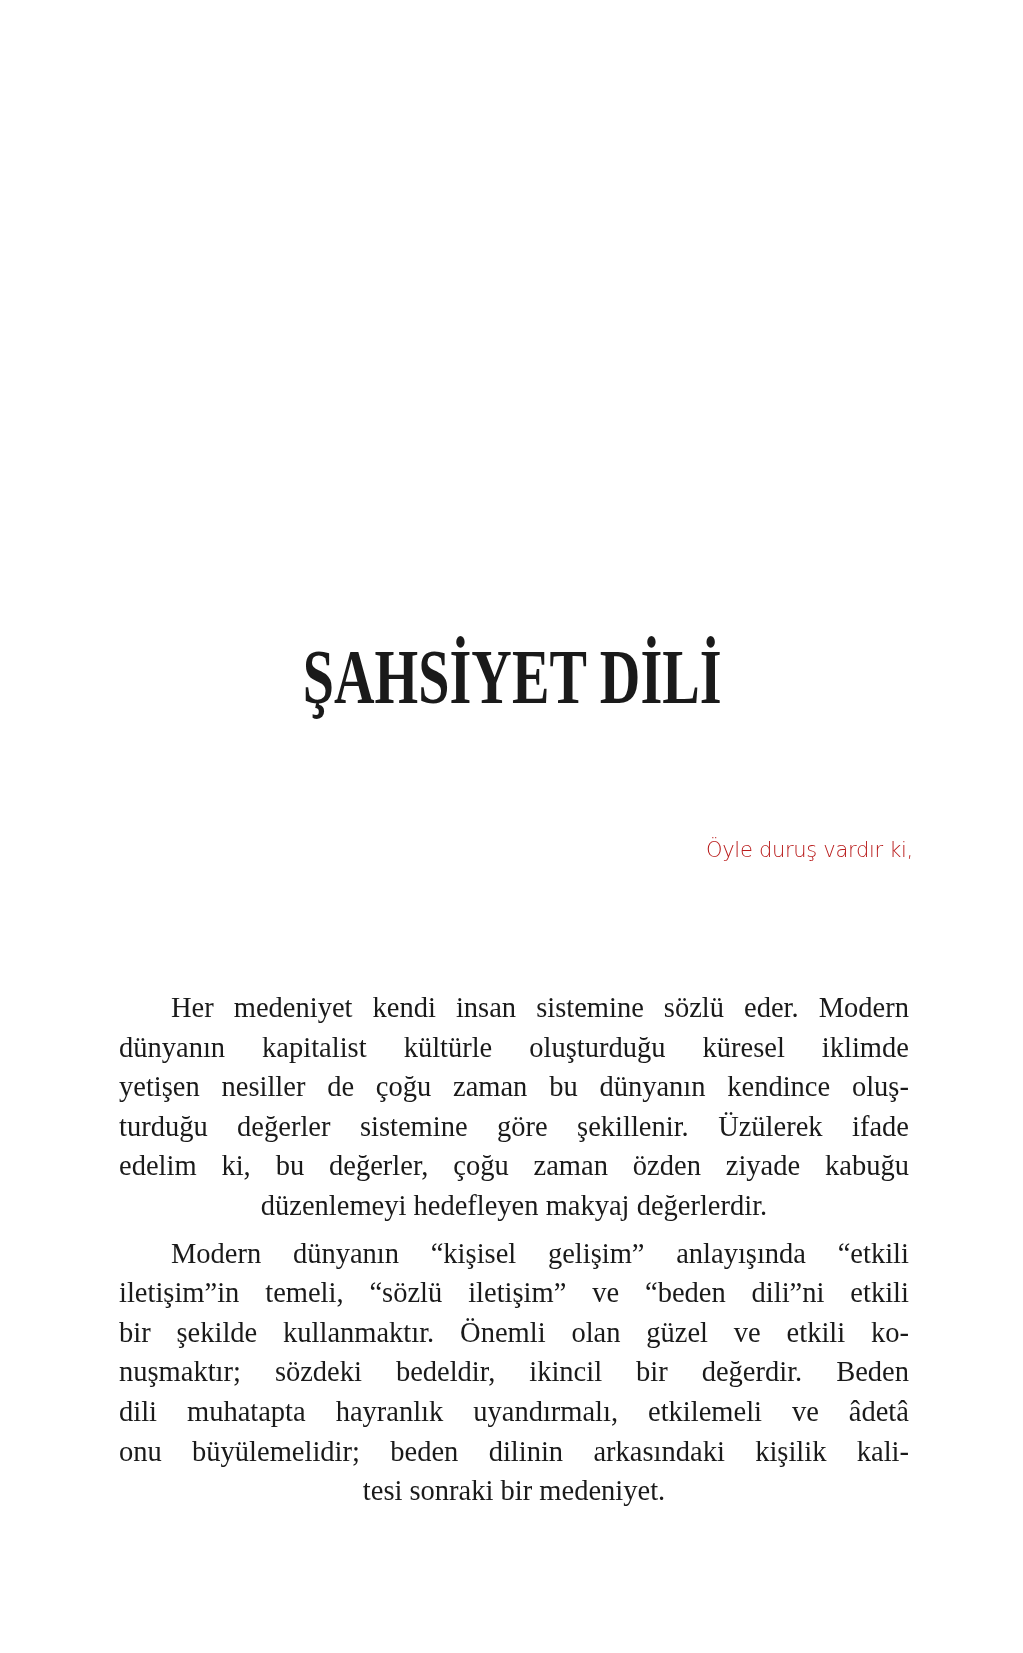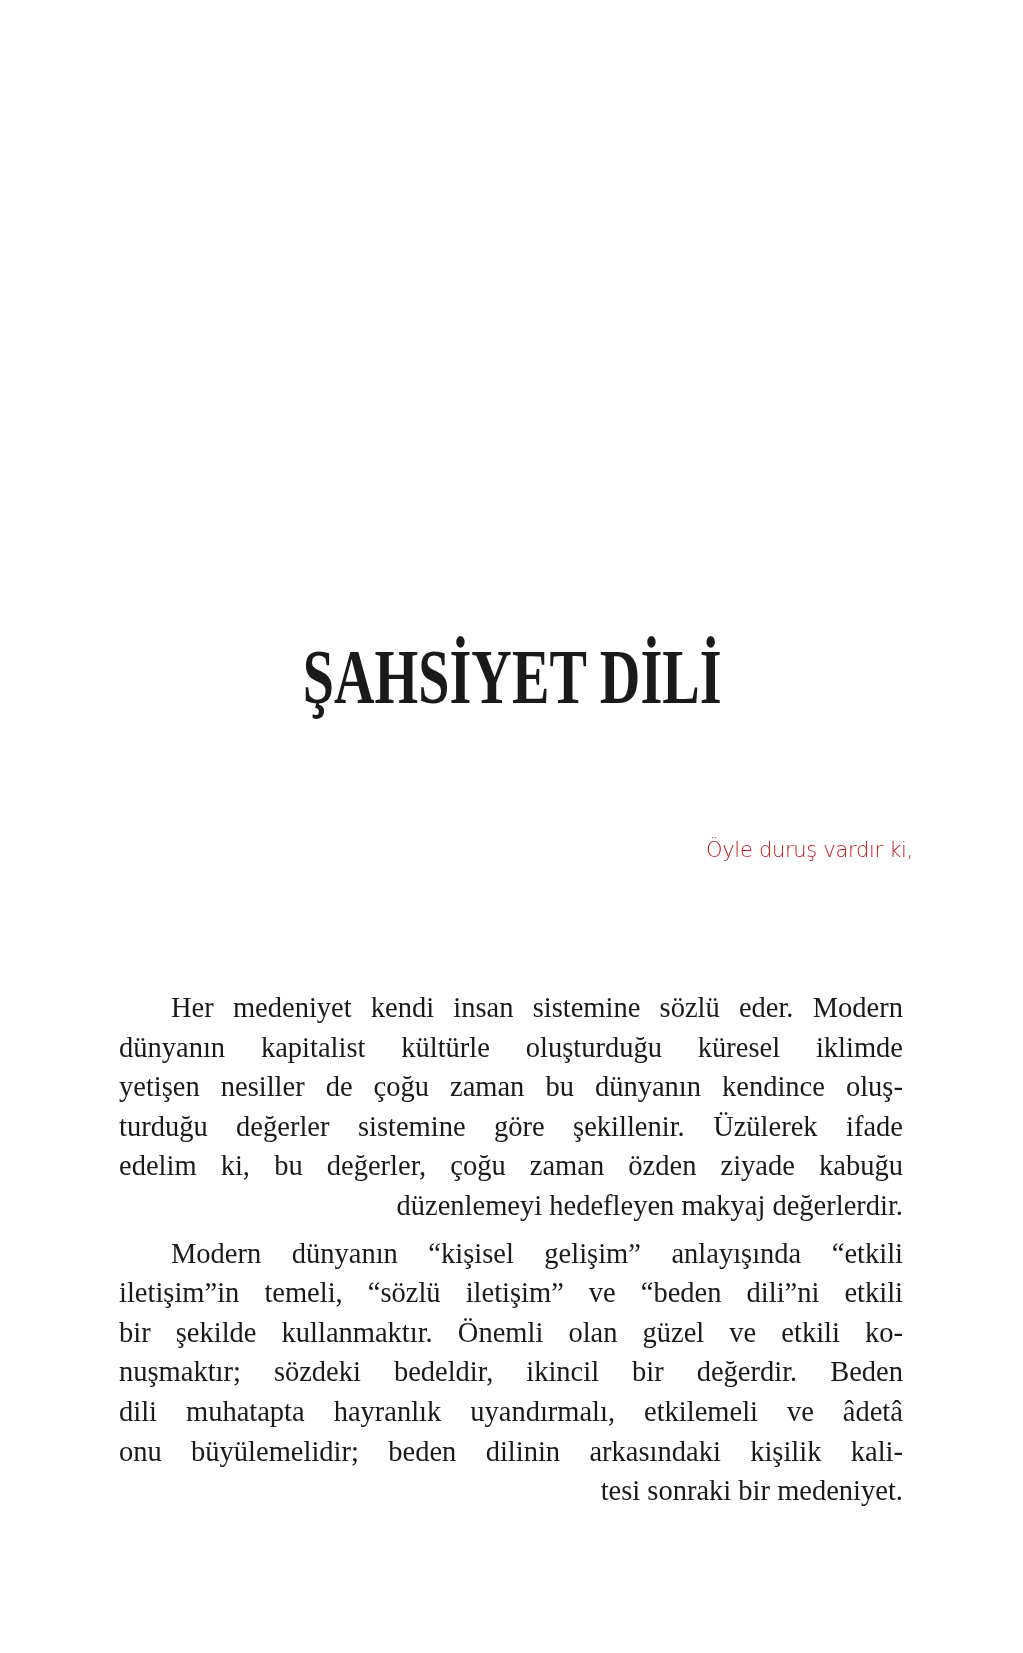--- a/index.html
+++ b/index.html
@@ -28,23 +28,23 @@
     letter-spacing: -0.3px;
   }
   .epigraph .line { display: block; }
   .body-text {
     position: absolute; left: 119px; top: 988px; width: 793px;
     font-family: "Liberation Serif", "DejaVu Serif", serif;
     font-size: 28.5px;
     line-height: 39.6px;
     color: #1a1a1a;
   }
-  .para { margin: 0 9px 8px 0; }
+  .para { margin: 0 3px 8px 0; }
   .jl { display: flex; justify-content: space-between; white-space: pre; }
-  .jl.left { justify-content: flex-end; gap: 0.25em; }
+  .jl.left { justify-content: center; gap: 0.25em; }
   .jl.indent { padding-left: 52px; }
 </style>
 </head>
 <body>
 
 <div class="page">
 
   <div class="title">ŞAHSİYET DİLİ</div>
 
   <div class="epigraph">

